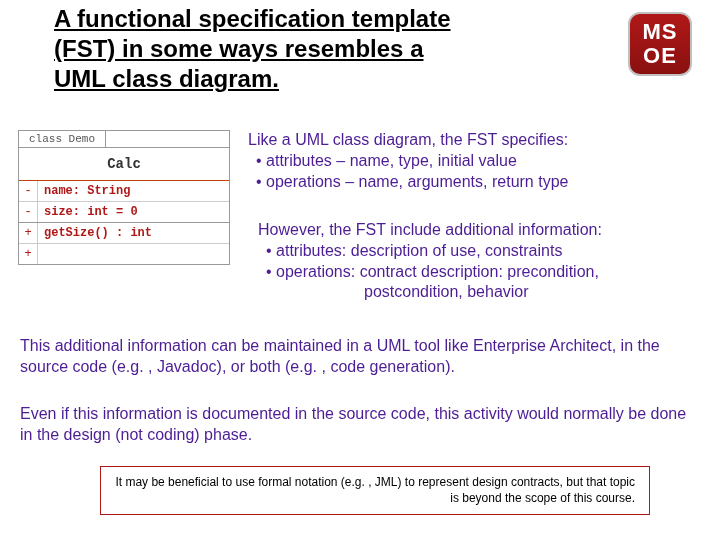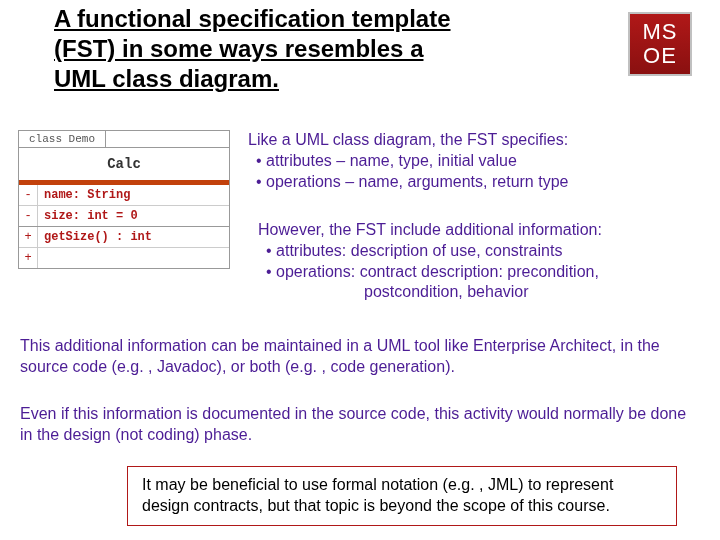--- a/index.html
+++ b/index.html
@@ -24,23 +24,23 @@
     text-decoration: underline;
   }
   .logo {
     position: absolute;
     right: 28px;
     top: 12px;
     width: 64px;
     height: 64px;
     background: linear-gradient(#b01818, #8a1010);
     border: 2px solid #c0c0c0;
-    border-radius: 0;
+    border-radius: 12px;
     color: #fff;
-    font-weight: normal;
+    font-weight: bold;
     font-size: 22px;
     line-height: 24px;
     text-align: center;
     padding-top: 6px;
     box-sizing: border-box;
     letter-spacing: 1px;
   }
   .uml {
     position: absolute;
     left: 18px;
@@ -59,21 +59,21 @@
     background: #fff;
     padding: 2px 10px;
     margin: -1px 16px 0 -1px;
     font-size: 11px;
   }
   .uml .class-name {
     text-align: center;
     font-weight: bold;
     padding: 8px 0;
     border-top: 1px solid #999;
-    border-bottom: 5px solid #c2410c;
+    border-bottom: 1px solid #c2410c;
     font-size: 14px;
     color: #333;
   }
   .uml .section {
     border-bottom: 1px solid #999;
   }
   .uml .section:last-child { border-bottom: none; }
   .uml .row {
     display: flex;
     border-top: 1px solid #ccc;
@@ -105,24 +105,23 @@
   .bullet { padding-left: 22px; }
   .bullet::before { content: "• "; margin-left: -14px; }
   .indent { padding-left: 106px; }
   .callout {
     position: absolute;
     left: 100px;
     top: 466px;
     width: 520px;
     border: 1px solid #b01818;
     padding: 8px 14px;
-    font-size: 16px;
-    text-align: left;
+    font-size: 12px;
+    text-align: right;
     line-height: 1.3;
-    margin-left: 27px;
   }
 </style>
 </head>
 <body>
 
 <div class="title">A functional specification template (FST) in some ways resembles a UML class diagram.</div>
 
 <div class="logo">
   <div>MS</div>
   <div>OE</div>

